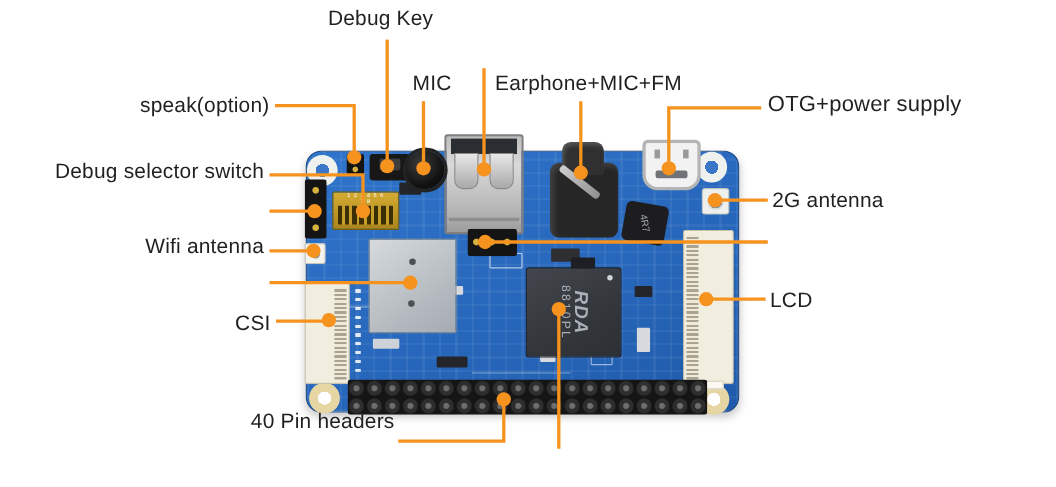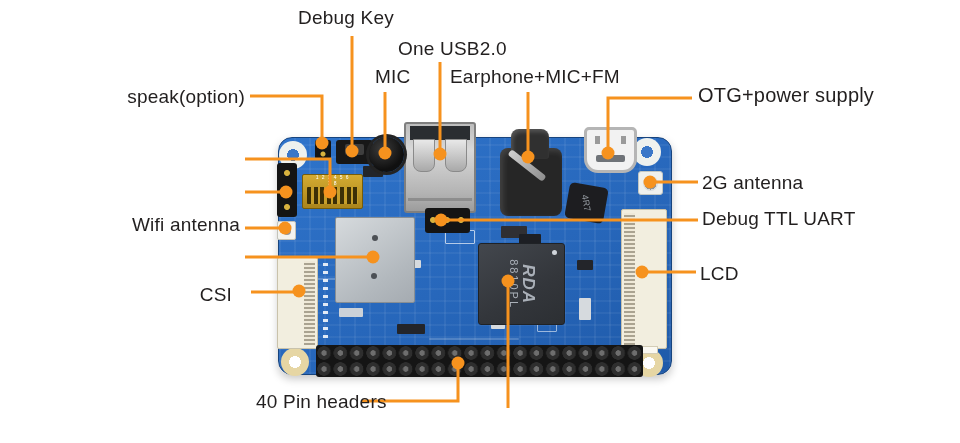--- a/index.html
+++ b/index.html
@@ -257,25 +257,24 @@
     <circle class="dt" cx="373" cy="257" r="6.5"></circle>
     <circle class="dt" cx="299" cy="291" r="6.5"></circle>
     <circle class="dt" cx="650" cy="182" r="6.5"></circle>
     <circle class="dt" cx="441" cy="220" r="6.5"></circle>
     <circle class="dt" cx="642" cy="272" r="6.5"></circle>
     <circle class="dt" cx="458" cy="363" r="6.5"></circle>
     <circle class="dt" cx="508" cy="281" r="6.5"></circle>
   </svg>
 
   <div class="label" style="left:271px;top:7px;width:150px;text-align:center;">Debug Key</div>
-  <div class="label" style="left:398px;top:38px;">One USB2.0</div>
   <div class="label" style="left:375px;top:66px;">MIC</div>
   <div class="label" style="left:450px;top:66px;">Earphone+MIC+FM</div>
   <div class="label r" style="left:85px;top:86px;width:160px;">speak(option)</div>
   <div class="label" style="left:698px;top:84px;font-size:20px;">OTG+power supply</div>
+  <div class="label r" style="left:30px;top:146px;width:210px;">Debug selector switch</div>
   <div class="label r" style="left:30px;top:214px;width:210px;">Wifi antenna</div>
-  <div class="label r" style="left:16px;top:284px;width:216px;">CSI</div>
+  <div class="label r" style="left:30px;top:284px;width:216px;">CSI</div>
   <div class="label" style="left:702px;top:172px;">2G antenna</div>
-  <div class="label" style="left:702px;top:208px;">Debug TTL UART</div>
   <div class="label" style="left:700px;top:263px;">LCD</div>
-  <div class="label" style="left:228px;top:391px;margin-left:28px;">40 Pin headers</div>
+  <div class="label" style="left:228px;top:373px;">40 Pin headers</div>
 
 </div>
 
 </body></html>

